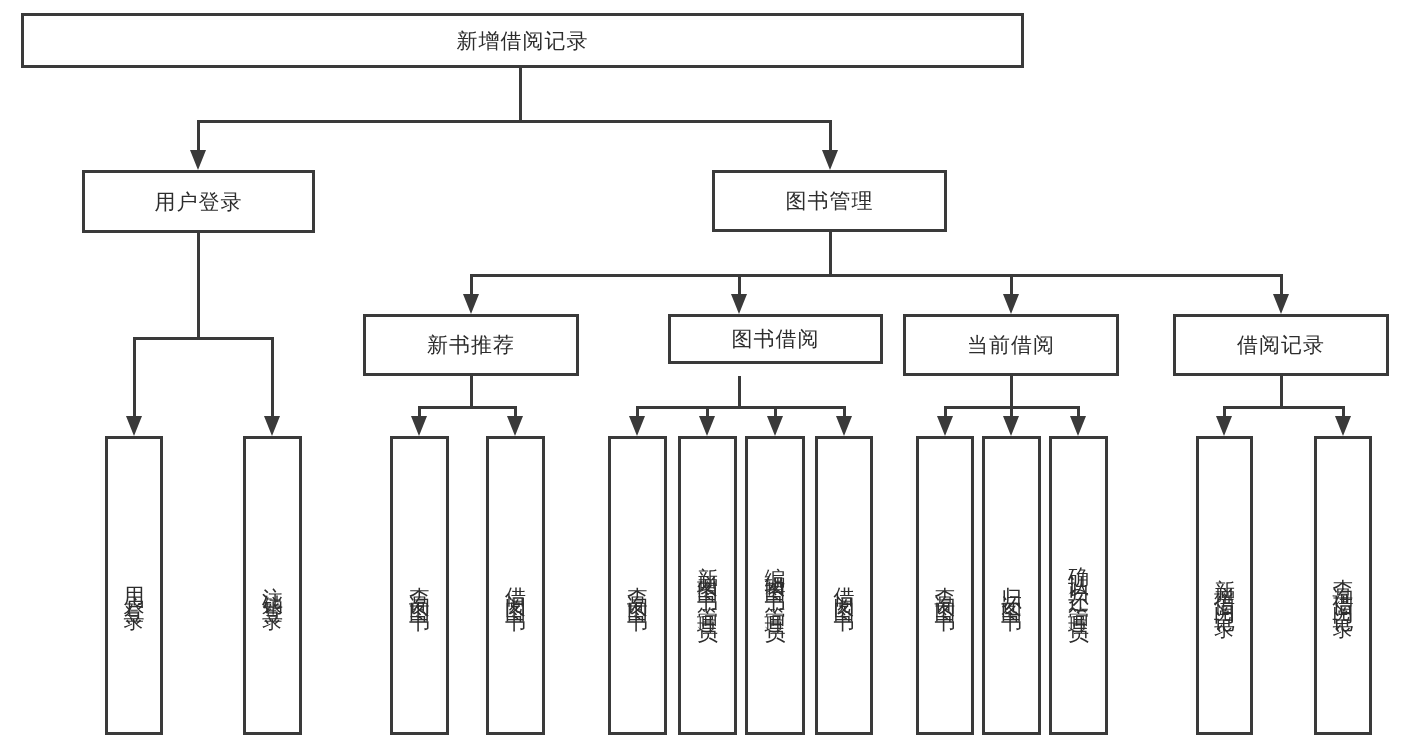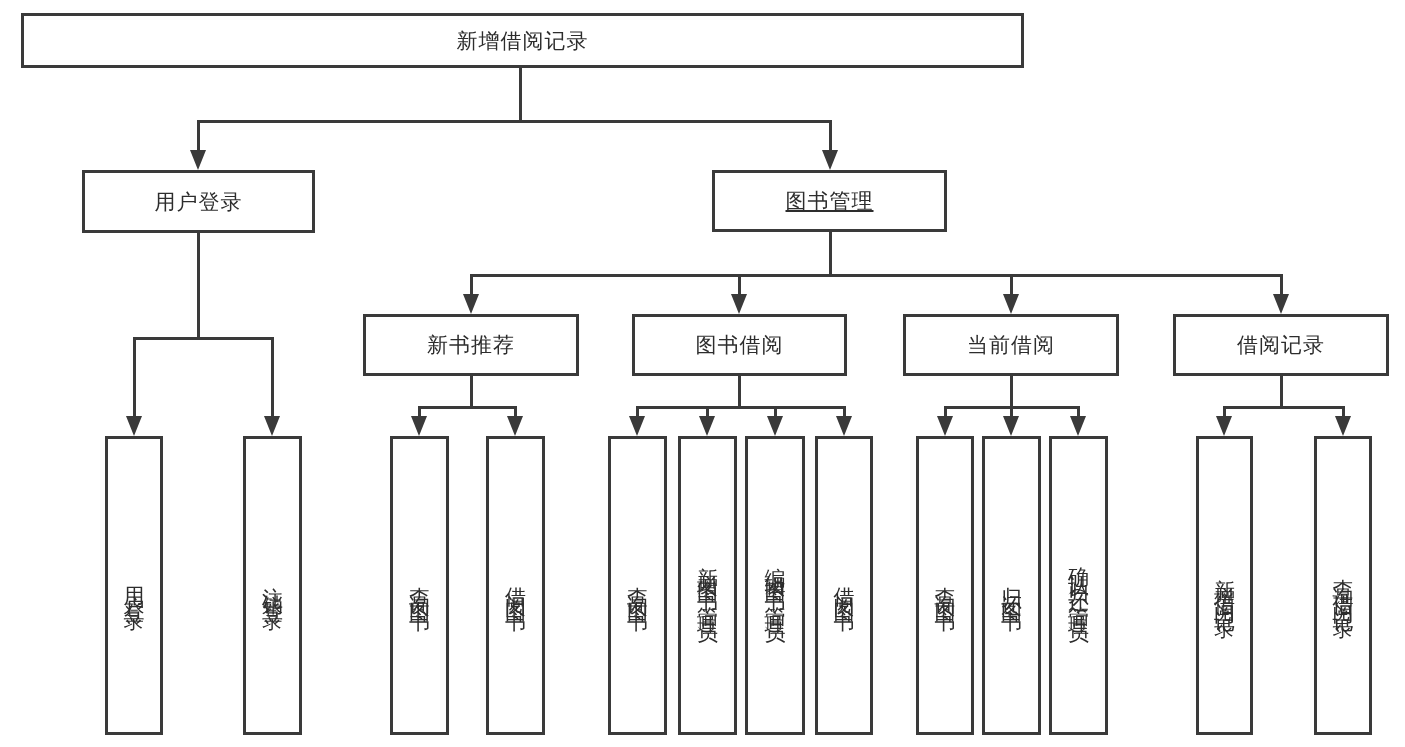--- a/index.html
+++ b/index.html
@@ -62,29 +62,29 @@
 <div class="canvas">
 
   <div class="node" style="left:21px;top:13px;width:1003px;height:55px;">
     <span>新增借阅记录</span>
   </div>
 
   <div class="node" style="left:82px;top:170px;width:233px;height:63px;">
     <span>用户登录</span>
   </div>
 
-  <div class="node" style="left:712px;top:170px;width:235px;height:62px;text-decoration:underline;">
+  <div class="node" style="left:712px;top:170px;width:235px;height:62px;">
     <span>图书管理</span>
   </div>
 
   <div class="node" style="left:363px;top:314px;width:216px;height:62px;">
     <span>新书推荐</span>
   </div>
 
-  <div class="node" style="left:632px;top:314px;width:215px;height:62px;">
+  <div class="node" style="left:668px;top:314px;width:215px;height:50px;">
     <span>图书借阅</span>
   </div>
 
   <div class="node" style="left:903px;top:314px;width:216px;height:62px;align-items:center;">
     <span>当前借阅</span>
   </div>
 
   <div class="node" style="left:1173px;top:314px;width:216px;height:62px;">
     <span>借阅记录</span>
   </div>

